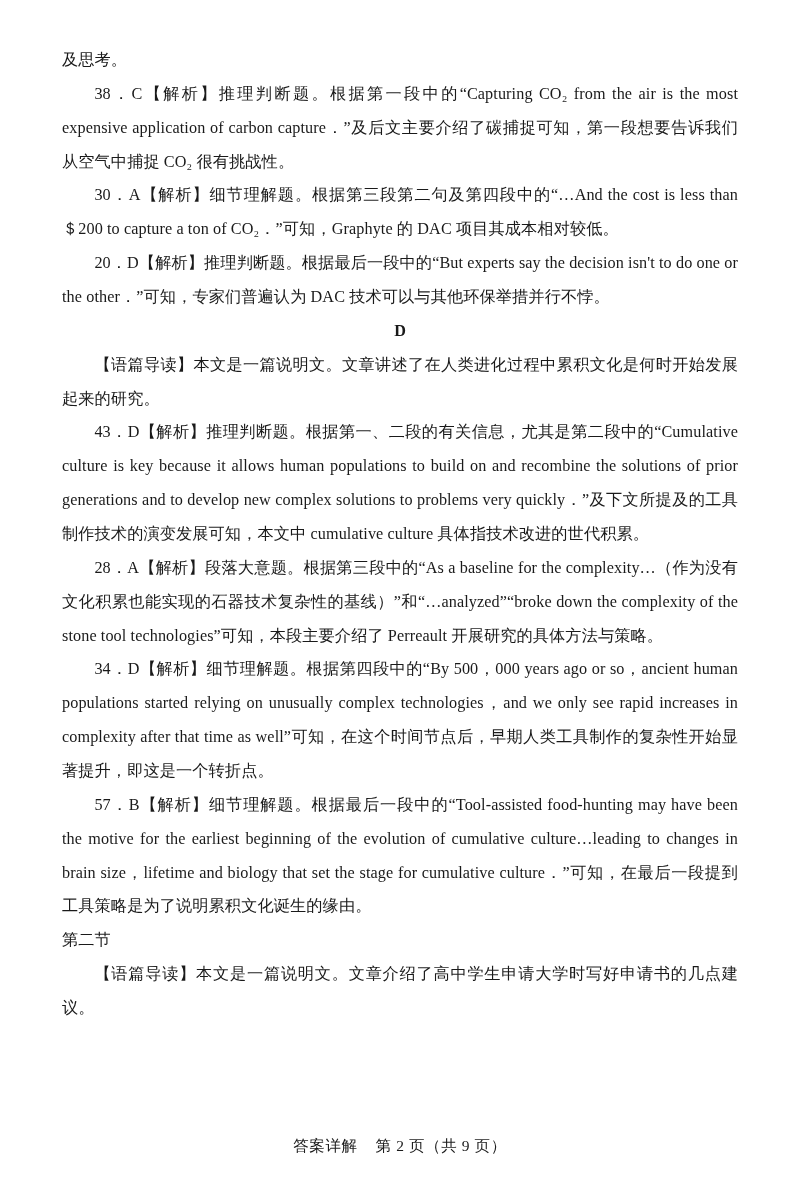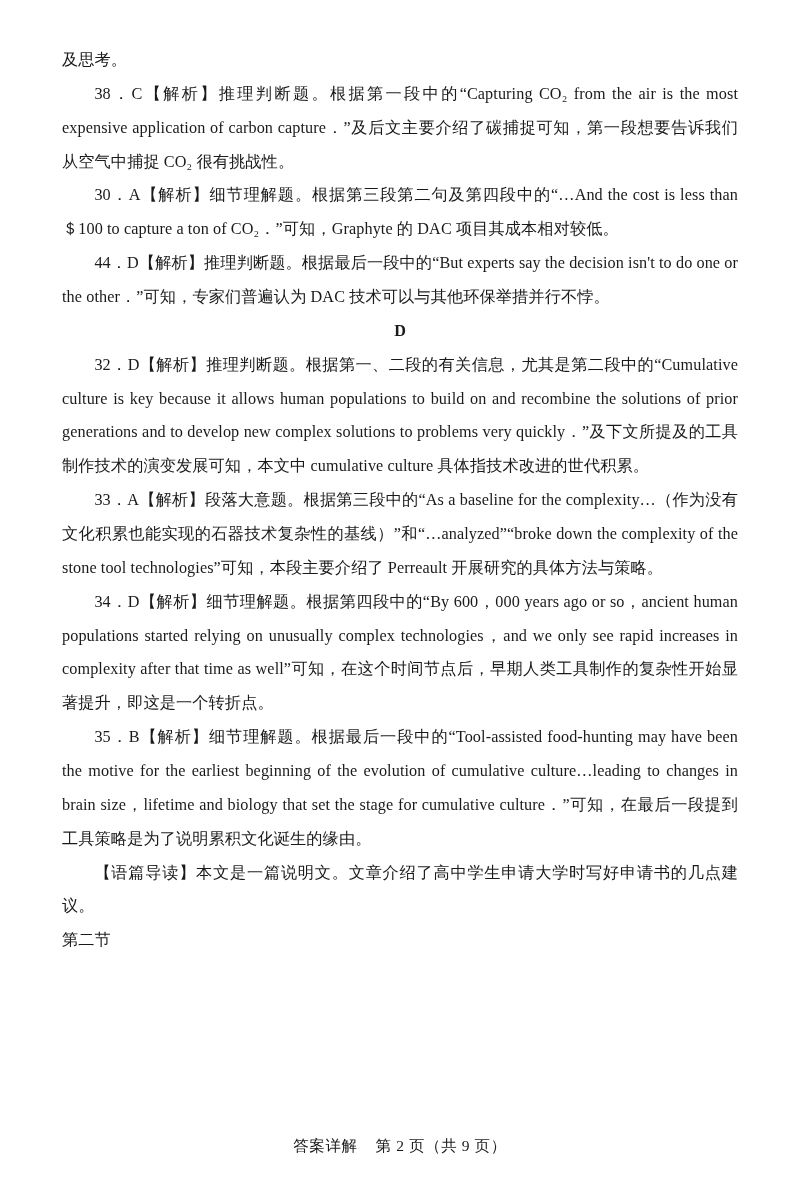--- a/index.html
+++ b/index.html
@@ -54,27 +54,28 @@
     margin-right: 18px;
   }
 </style>
 </head>
 <body>
 
 <div class="page">
   <div id="body-container">
       <p class="para">及思考。</p>
       <p class="para indent">38．C【解析】推理判断题。根据第一段中的“Capturing CO₂ from the air is the most expensive application of carbon capture．”及后文主要介绍了碳捕捉可知，第一段想要告诉我们从空气中捕捉 CO₂ 很有挑战性。</p>
-      <p class="para indent">30．A【解析】细节理解题。根据第三段第二句及第四段中的“…And the cost is less than ＄100 to capture a ton of CO₂．”可知，Graphyte 的 DAC 项目其成本相对较低。</p>
-      <p class="para indent">44．D【解析】推理判断题。根据最后一段中的“But experts say the decision isn't to do one or the other．”可知，专家们普遍认为 DAC 技术可以与其他环保举措并行不悖。</p>
+      <p class="para indent">30．A【解析】细节理解题。根据第三段第二句及第四段中的“…And the cost is less than ＄200 to capture a ton of CO₂．”可知，Graphyte 的 DAC 项目其成本相对较低。</p>
+      <p class="para indent">20．D【解析】推理判断题。根据最后一段中的“But experts say the decision isn't to do one or the other．”可知，专家们普遍认为 DAC 技术可以与其他环保举措并行不悖。</p>
       <p class="center">D</p>
-      <p class="para indent">32．D【解析】推理判断题。根据第一、二段的有关信息，尤其是第二段中的“Cumulative culture is key because it allows human populations to build on and recombine the solutions of prior generations and to develop new complex solutions to problems very quickly．”及下文所提及的工具制作技术的演变发展可知，本文中 cumulative culture 具体指技术改进的世代积累。</p>
-      <p class="para indent">33．A【解析】段落大意题。根据第三段中的“As a baseline for the complexity…（作为没有文化积累也能实现的石器技术复杂性的基线）”和“…analyzed”“broke down the complexity of the stone tool technologies”可知，本段主要介绍了 Perreault 开展研究的具体方法与策略。</p>
-      <p class="para indent">34．D【解析】细节理解题。根据第四段中的“By 600，000 years ago or so，ancient human populations started relying on unusually complex technologies，and we only see rapid increases in complexity after that time as well”可知，在这个时间节点后，早期人类工具制作的复杂性开始显著提升，即这是一个转折点。</p>
-      <p class="para indent">35．B【解析】细节理解题。根据最后一段中的“Tool-assisted food-hunting may have been the motive for the earliest beginning of the evolution of cumulative culture…leading to changes in brain size，lifetime and biology that set the stage for cumulative culture．”可知，在最后一段提到工具策略是为了说明累积文化诞生的缘由。</p>
+      <p class="para indent">【语篇导读】本文是一篇说明文。文章讲述了在人类进化过程中累积文化是何时开始发展起来的研究。</p>
+      <p class="para indent">43．D【解析】推理判断题。根据第一、二段的有关信息，尤其是第二段中的“Cumulative culture is key because it allows human populations to build on and recombine the solutions of prior generations and to develop new complex solutions to problems very quickly．”及下文所提及的工具制作技术的演变发展可知，本文中 cumulative culture 具体指技术改进的世代积累。</p>
+      <p class="para indent">28．A【解析】段落大意题。根据第三段中的“As a baseline for the complexity…（作为没有文化积累也能实现的石器技术复杂性的基线）”和“…analyzed”“broke down the complexity of the stone tool technologies”可知，本段主要介绍了 Perreault 开展研究的具体方法与策略。</p>
+      <p class="para indent">34．D【解析】细节理解题。根据第四段中的“By 500，000 years ago or so，ancient human populations started relying on unusually complex technologies，and we only see rapid increases in complexity after that time as well”可知，在这个时间节点后，早期人类工具制作的复杂性开始显著提升，即这是一个转折点。</p>
+      <p class="para indent">57．B【解析】细节理解题。根据最后一段中的“Tool-assisted food-hunting may have been the motive for the earliest beginning of the evolution of cumulative culture…leading to changes in brain size，lifetime and biology that set the stage for cumulative culture．”可知，在最后一段提到工具策略是为了说明累积文化诞生的缘由。</p>
+      <p class="para">第二节</p>
       <p class="para indent">【语篇导读】本文是一篇说明文。文章介绍了高中学生申请大学时写好申请书的几点建议。</p>
-      <p class="para">第二节</p>
     </div>
 
   <div class="footer">
     <span class="fs">答案详解</span><span>第 2 页（共 9 页）</span>
   </div>
 </div>
 
 </body></html>

